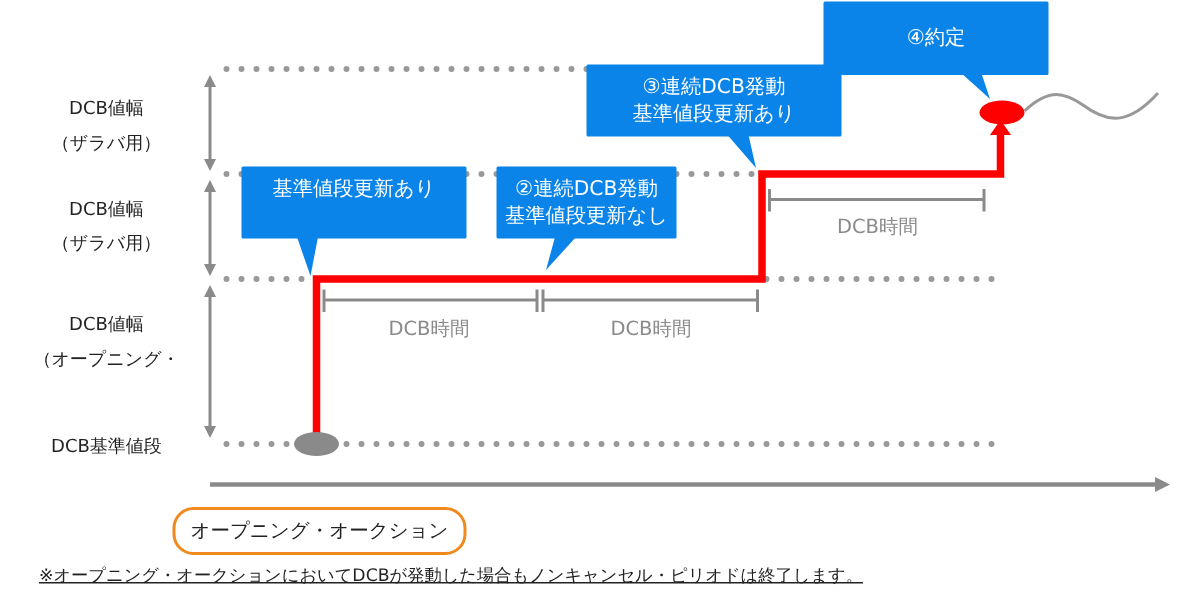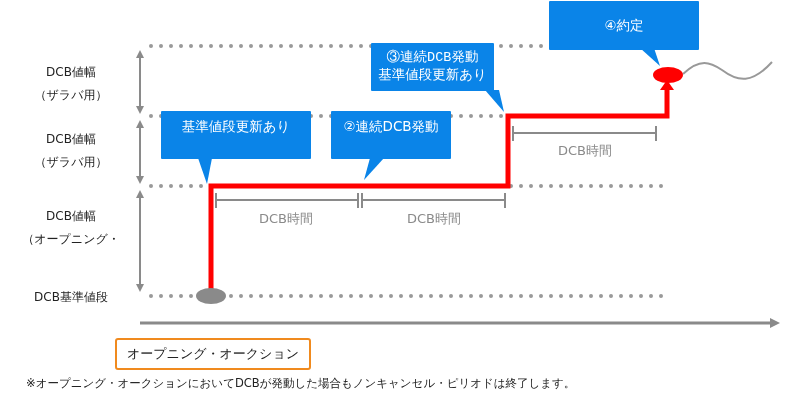--- a/index.html
+++ b/index.html
@@ -4,23 +4,23 @@
 <style>
   html, body { margin:0; padding:0; background:#ffffff; }
   body { width:794px; height:400px; position:relative; overflow:hidden;
          font-family:"DejaVu Sans", "Liberation Sans", sans-serif; }
   svg { position:absolute; left:0; top:0; }
   .lbl { position:absolute; font-size:12px; color:#222; text-align:center; line-height:18px; }
   .callout { position:absolute; background:#0a84e8; color:#fff; border-radius:1px;
              font-size:13.5px; line-height:18px; text-align:center; padding-top:6px; box-sizing:border-box; }
   .dcb-time { position:absolute; font-size:13px; color:#8a8a8a; text-align:center; }
   .tag { position:absolute; left:115px; top:338px; width:196px; height:32px; border:2px solid #f08a1e;
-         border-radius:3px; box-sizing:border-box; font-size:13px; color:#222; display:flex;
+         border-radius:14px; box-sizing:border-box; font-size:13px; color:#222; display:flex;
          align-items:center; justify-content:center; }
-  .note { position:absolute; left:26px; top:376px; font-size:11.5px; color:#222; white-space:nowrap; }
+  .note { position:absolute; left:26px; top:376px; font-size:11.5px; color:#222; white-space:nowrap;text-decoration:underline; }
 </style>
 </head>
 <body>
 
 <svg width="794" height="400">
   <defs>
     <marker id="ah" markerWidth="8" markerHeight="8" refX="4" refY="4" orient="auto-start-reverse" markerUnits="userSpaceOnUse">
       <path d="M0,0 L8,4 L0,8 Z" fill="#8a8a8a"></path>
     </marker>
     <marker id="ahr" markerWidth="12" markerHeight="12" refX="6" refY="6" orient="auto" markerUnits="userSpaceOnUse">
@@ -90,22 +90,23 @@
   <div>DCB値幅</div>
   <div style="margin-top:5px;">（オープニング・</div>
 </div>
 <div class="lbl" style="left:16px;top:288px;width:110px;">DCB基準値段</div>
 
 <div class="callout" style="left:161px;top:111px;width:150px;height:48px;">
   <div>基準値段更新あり</div>
 </div>
 <div class="callout" style="left:331px;top:111px;width:120px;height:48px;">
   <div>②連続DCB発動</div>
+  <div>基準値段更新なし</div>
 </div>
-<div class="callout" style="left:371px;top:43px;width:123px;height:48px;font-family:Liberation Mono, monospace;">
+<div class="callout" style="left:391px;top:43px;width:170px;height:48px;">
   <div>③連続DCB発動</div>
   <div>基準値段更新あり</div>
 </div>
 <div class="callout" style="left:549px;top:1px;width:150px;height:49px;padding-top:15px;">
   <div>④約定</div>
 </div>
 
 <div class="dcb-time" style="left:236px;top:210px;width:100px;">DCB時間</div>
 <div class="dcb-time" style="left:384px;top:210px;width:100px;">DCB時間</div>
 <div class="dcb-time" style="left:535px;top:142px;width:100px;">DCB時間</div>

